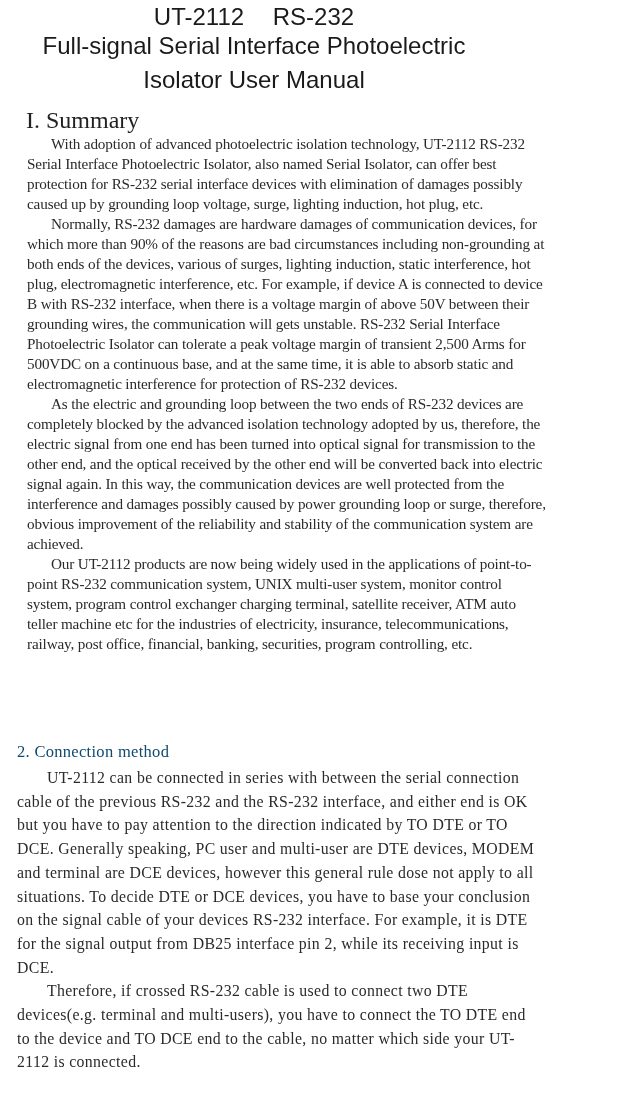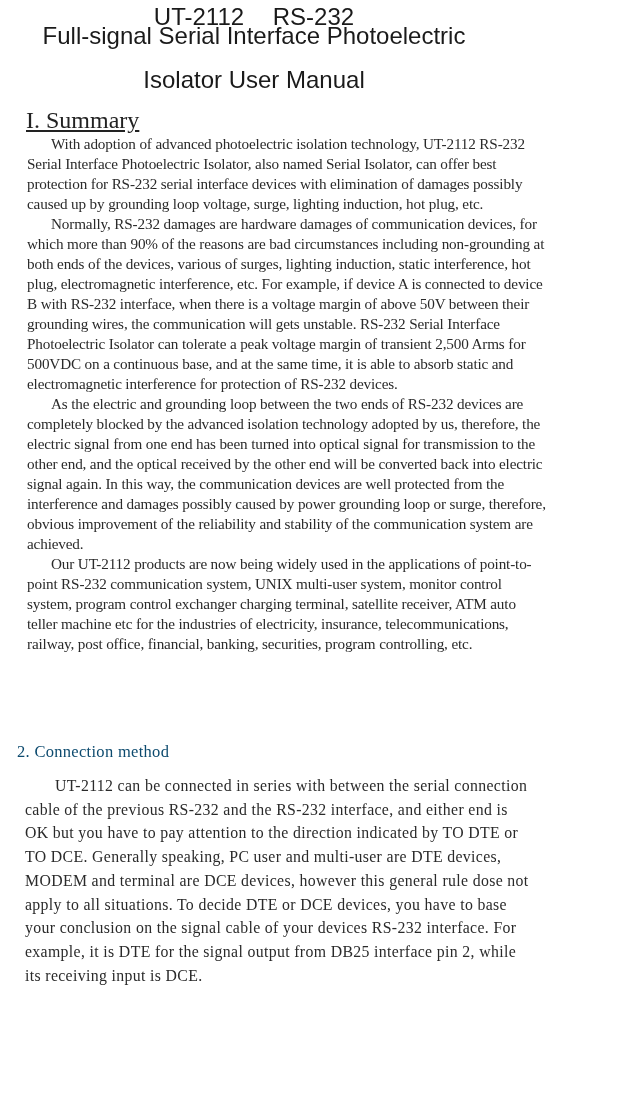--- a/index.html
+++ b/index.html
@@ -1,41 +1,42 @@
 <!DOCTYPE html>
 <html><head>
 <meta charset="utf-8">
 <style>
   html, body { margin: 0; padding: 0; background: #ffffff; }
   body { width: 640px; height: 1103px; overflow: hidden; position: relative; color: #222; }
   .title { position: absolute; left: 0; width: 508px; text-align: center;
            font-family: "Liberation Sans", sans-serif; font-size: 24px; color: #1a1a1a; line-height: 30px; }
   .t1 { top: 2px; word-spacing: 22px; }
-  .t2 { top: 21px; }
+  .t2 { top: 31px; }
   .t3 { top: 65px; }
-  .h1 { position: absolute; left: 26px; top: 107px; font-family: "Liberation Serif", serif; font-size: 24px; color: #222; text-decoration: underline; }
+  .h1 { position: absolute; left: 26px; top: 107px; font-family: "Liberation Serif", serif; font-size: 24px; color: #222; }
   .sum { position: absolute; left: 27px; top: 134px; width: 520px;
          font-family: "Liberation Serif", serif; font-size: 15.2px; line-height: 20px; color: #2a2a2a; }
   .sum p { margin: 0; text-indent: 24px; letter-spacing: -0.15px; }
   .h2 { position: absolute; left: 17px; top: 742px; font-family: "Liberation Serif", serif; font-size: 16.5px; color: #0c4a6e; letter-spacing: 0.3px; }
   .conn { position: absolute; left: 17px; top: 766px; width: 520px;
           font-family: "Liberation Serif", serif; font-size: 15.8px; line-height: 23.7px; color: #2a2a2a; }
-  .conn p { margin: 8px; text-indent: 30px; letter-spacing: 0.35px; }
+  .conn p { margin: 0; text-indent: 30px; letter-spacing: 0.35px; }
 </style>
 </head>
 <body>
 
 <div class="title t1">UT-2112 RS-232</div>
 <div class="title t2">Full-signal Serial Interface Photoelectric</div>
 <div class="title t3">Isolator User Manual</div>
 
 <div class="h1">I. Summary</div>
 <div class="sum">
   <p>With adoption of advanced photoelectric isolation technology, UT-2112 RS-232 Serial Interface Photoelectric Isolator, also named Serial Isolator, can offer best protection for RS-232 serial interface devices with elimination of damages possibly caused up by grounding loop voltage, surge, lighting induction, hot plug, etc.</p>
   <p>Normally, RS-232 damages are hardware damages of communication devices, for which more than 90% of the reasons are bad circumstances including non-grounding at both ends of the devices, various of surges, lighting induction, static interference, hot plug, electromagnetic interference, etc. For example, if device A is connected to device B with RS-232 interface, when there is a voltage margin of above 50V between their grounding wires, the communication will gets unstable. RS-232 Serial Interface Photoelectric Isolator can tolerate a peak voltage margin of transient 2,500 Arms for 500VDC on a continuous base, and at the same time, it is able to absorb static and electromagnetic interference for protection of RS-232 devices.</p>
   <p>As the electric and grounding loop between the two ends of RS-232 devices are completely blocked by the advanced isolation technology adopted by us, therefore, the electric signal from one end has been turned into optical signal for transmission to the other end, and the optical received by the other end will be converted back into electric signal again. In this way, the communication devices are well protected from the interference and damages possibly caused by power grounding loop or surge, therefore, obvious improvement of the reliability and stability of the communication system are achieved.</p>
   <p>Our UT-2112 products are now being widely used in the applications of point-to-point RS-232 communication system, UNIX multi-user system, monitor control system, program control exchanger charging terminal, satellite receiver, ATM auto teller machine etc for the industries of electricity, insurance, telecommunications, railway, post office, financial, banking, securities, program controlling, etc.</p>
 </div>
 
 <div class="h2">2. Connection method</div>
 <div class="conn">
   <p>UT-2112 can be connected in series with between the serial connection cable of the previous RS-232 and the RS-232 interface, and either end is OK but you have to pay attention to the direction indicated by TO DTE or TO DCE. Generally speaking, PC user and multi-user are DTE devices, MODEM and terminal are DCE devices, however this general rule dose not apply to all situations. To decide DTE or DCE devices, you have to base your conclusion on the signal cable of your devices RS-232 interface. For example, it is DTE for the signal output from DB25 interface pin 2, while its receiving input is DCE.</p>
+  <p>Therefore, if crossed RS-232 cable is used to connect two DTE devices(e.g. terminal and multi-users), you have to connect the TO DTE end to the device and TO DCE end to the cable, no matter which side your UT-2112 is connected.</p>
 </div>
 
 </body></html>

